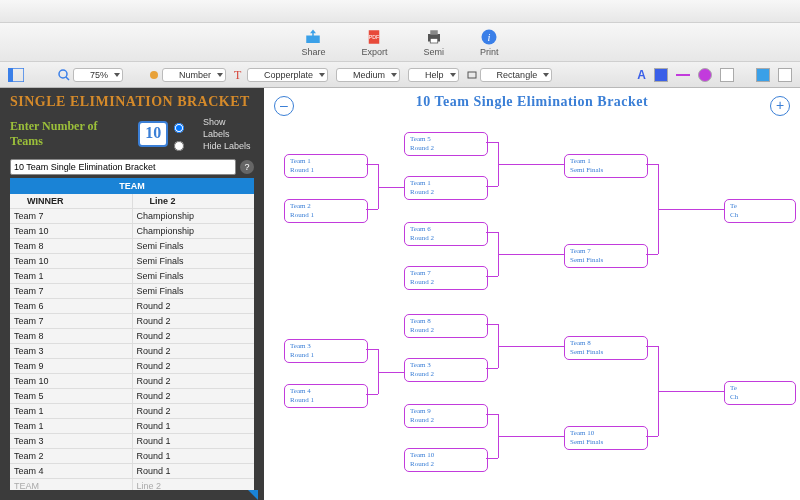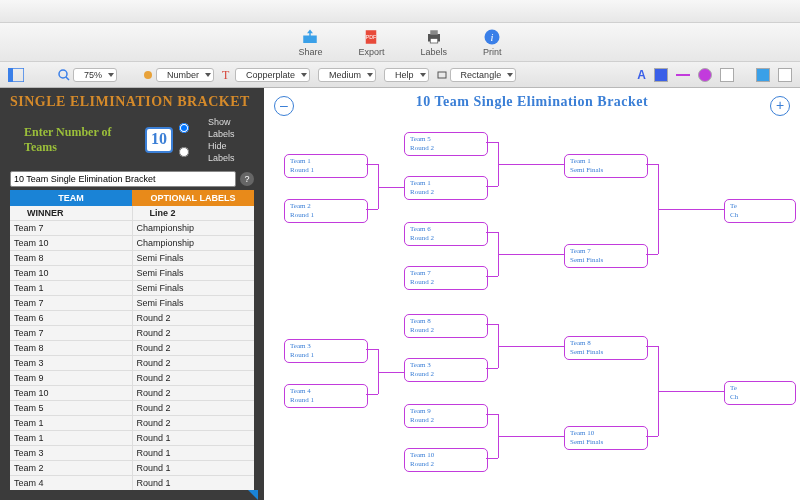--- a/index.html
+++ b/index.html
@@ -2,29 +2,29 @@
 <html><head>
 <meta charset="utf-8">
 <style>
 html,body{margin:0;padding:0;font-family:-apple-system,Helvetica,Arial,sans-serif;background:#ececec;}
 .window{width:800px;height:500px;overflow:hidden;position:relative;background:#ececec;display:flex;flex-direction:column;}
 .titlebar{height:22px;background:linear-gradient(#f7f7f7,#e7e7e7);border-bottom:1px solid #d0d0d0;}
 .maintoolbar{height:38px;display:flex;align-items:center;justify-content:center;gap:36px;background:linear-gradient(#f7f7f7,#e7e7e7);border-bottom:1px solid #cfcfcf;font-size:9px;color:#555;}
 .maintoolbar .tb{display:flex;flex-direction:column;align-items:center;gap:1px;cursor:pointer;}
 .maintoolbar svg{width:18px;height:18px;}
 .opttoolbar{height:25px;display:flex;align-items:center;gap:8px;padding:0 8px;background:linear-gradient(#f2f2f2,#e2e2e2);border-bottom:1px solid #b8b8b8;font-size:9px;color:#333;}
-.opttoolbar .sel{background:#fff;border:1px solid #bbb;border-radius:3px;padding:1px 14px 1px 10px;position:relative;font-size:9px;}
+.opttoolbar .sel{background:#fff;border:1px solid #bbb;border-radius:3px;padding:1px 14px 1px 16px;position:relative;font-size:9px;}
 .opttoolbar .sel::after{content:"";position:absolute;right:2px;top:50%;transform:translateY(-50%);width:0;height:0;border-left:3px solid transparent;border-right:3px solid transparent;border-top:4px solid #555;}
 .opttoolbar .ic{display:flex;align-items:center;gap:3px;}
 .swatch{width:12px;height:12px;border:1px solid #aaa;}
 .content{flex:1;display:flex;min-height:0;}
 .sidebar{width:264px;background:#3b3b3b;color:#ddd;display:flex;flex-direction:column;font-size:10px;}
 .sidebar h1{font-family:Copperplate,serif;color:#d58a2a;font-size:14px;margin:6px 10px 4px;letter-spacing:.5px;font-weight:bold;}
 .enter{display:flex;align-items:center;gap:6px;margin:2px 10px 4px;}
-.enter .lab{font-family:Copperplate,serif;color:#9bbf3a;font-size:12px;font-weight:bold;margin-left:14px;}
+.enter .lab{font-family:Copperplate,serif;color:#9bbf3a;font-size:12px;font-weight:bold;}
 .enter .num{width:26px;height:22px;border:2px solid #3b7fd6;border-radius:4px;background:#fff;color:#3b7fd6;font-family:Copperplate,serif;font-size:16px;font-weight:bold;text-align:center;line-height:20px;}
 .radios{font-size:9px;line-height:12px;}
 .radios label{display:flex;align-items:center;gap:19px;}
 .titlefield{margin:3px 10px;display:flex;align-items:center;gap:4px;}
 .titlefield input{flex:1;font-size:9px;padding:2px 3px;border:1px solid #888;border-radius:2px;}
 .titlefield .q{width:14px;height:14px;border-radius:50%;background:#666;color:#fff;font-size:9px;text-align:center;line-height:14px;}
 .tblhead{display:flex;margin:0 10px;}
 .tblhead div{flex:1;text-align:center;font-size:9px;padding:3px 0;font-weight:bold;}
 .tblhead .th1{background:#1a83d6;color:#fff;}
 .tblhead .th2{background:#e88a1a;color:#fff;}
@@ -65,21 +65,21 @@
           <text x="12" y="15" text-anchor="middle" fill="#fff" font-size="7" font-family="Arial">PDF</text>
         </svg>
       <span>Export</span>
     </div>
     <div class="tb">
       <svg viewBox="0 0 24 24">
           <rect x="4" y="8" width="16" height="10" fill="#555"></rect>
           <rect x="7" y="3" width="10" height="6" fill="#888"></rect>
           <rect x="7" y="14" width="10" height="6" fill="#fff" stroke="#555"></rect>
         </svg>
-      <span>Labels</span>
+      <span>Semi</span>
     </div>
     <div class="tb">
       <svg viewBox="0 0 24 24">
           <circle cx="12" cy="12" r="10" fill="#3a7fe8"></circle>
           <text x="12" y="17" text-anchor="middle" fill="#fff" font-size="14" font-family="Georgia" font-style="italic">i</text>
         </svg>
       <span>Print</span>
     </div>
   </div>
 
@@ -144,21 +144,20 @@
               <span>Hide Labels</span>
             </label>
         </div>
       </div>
       <div class="titlefield">
         <input value="10 Team Single Elimination Bracket" style="">
         <div class="q">?</div>
       </div>
       <div class="tblhead">
         <div class="th1">TEAM</div>
-        <div class="th2">OPTIONAL LABELS</div>
       </div>
       <div class="tblbody" id="tblbody">
           <div class="row winner">
             <div>WINNER</div>
             <div>Line 2</div>
           </div>
           <div class="row">
             <div>Team 7</div>
             <div>Championship</div>
           </div>

